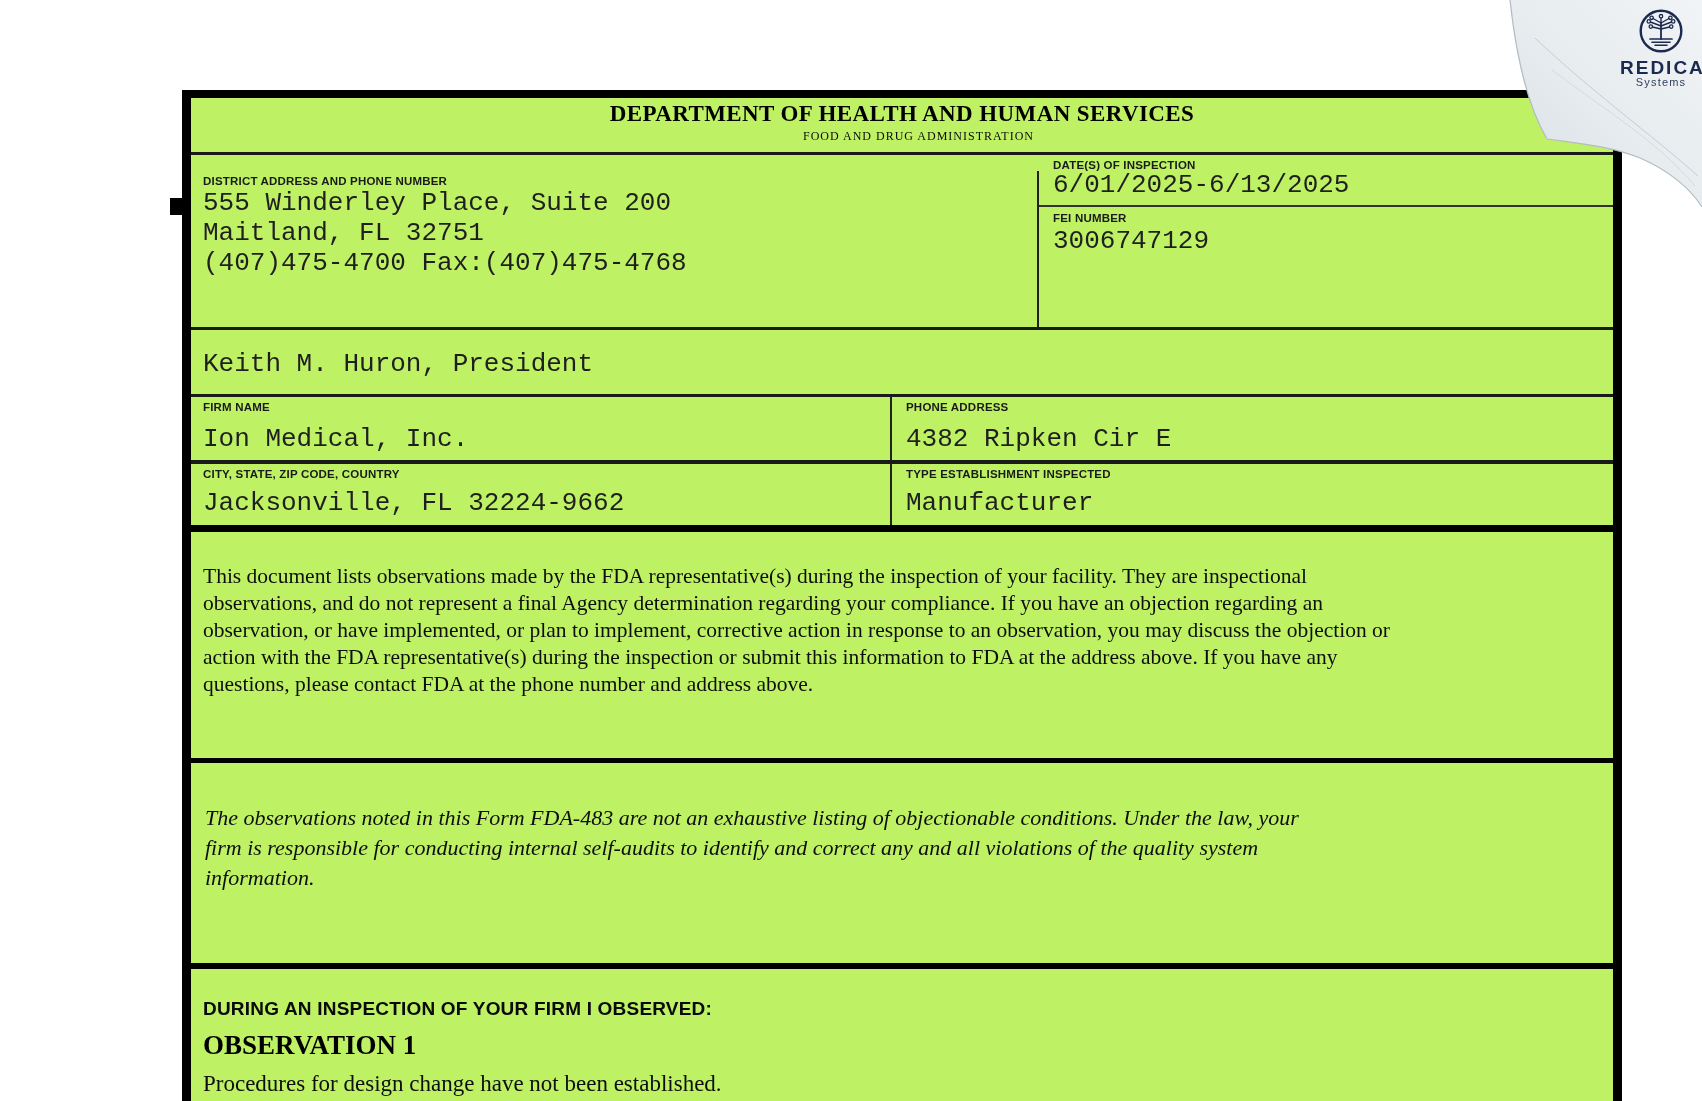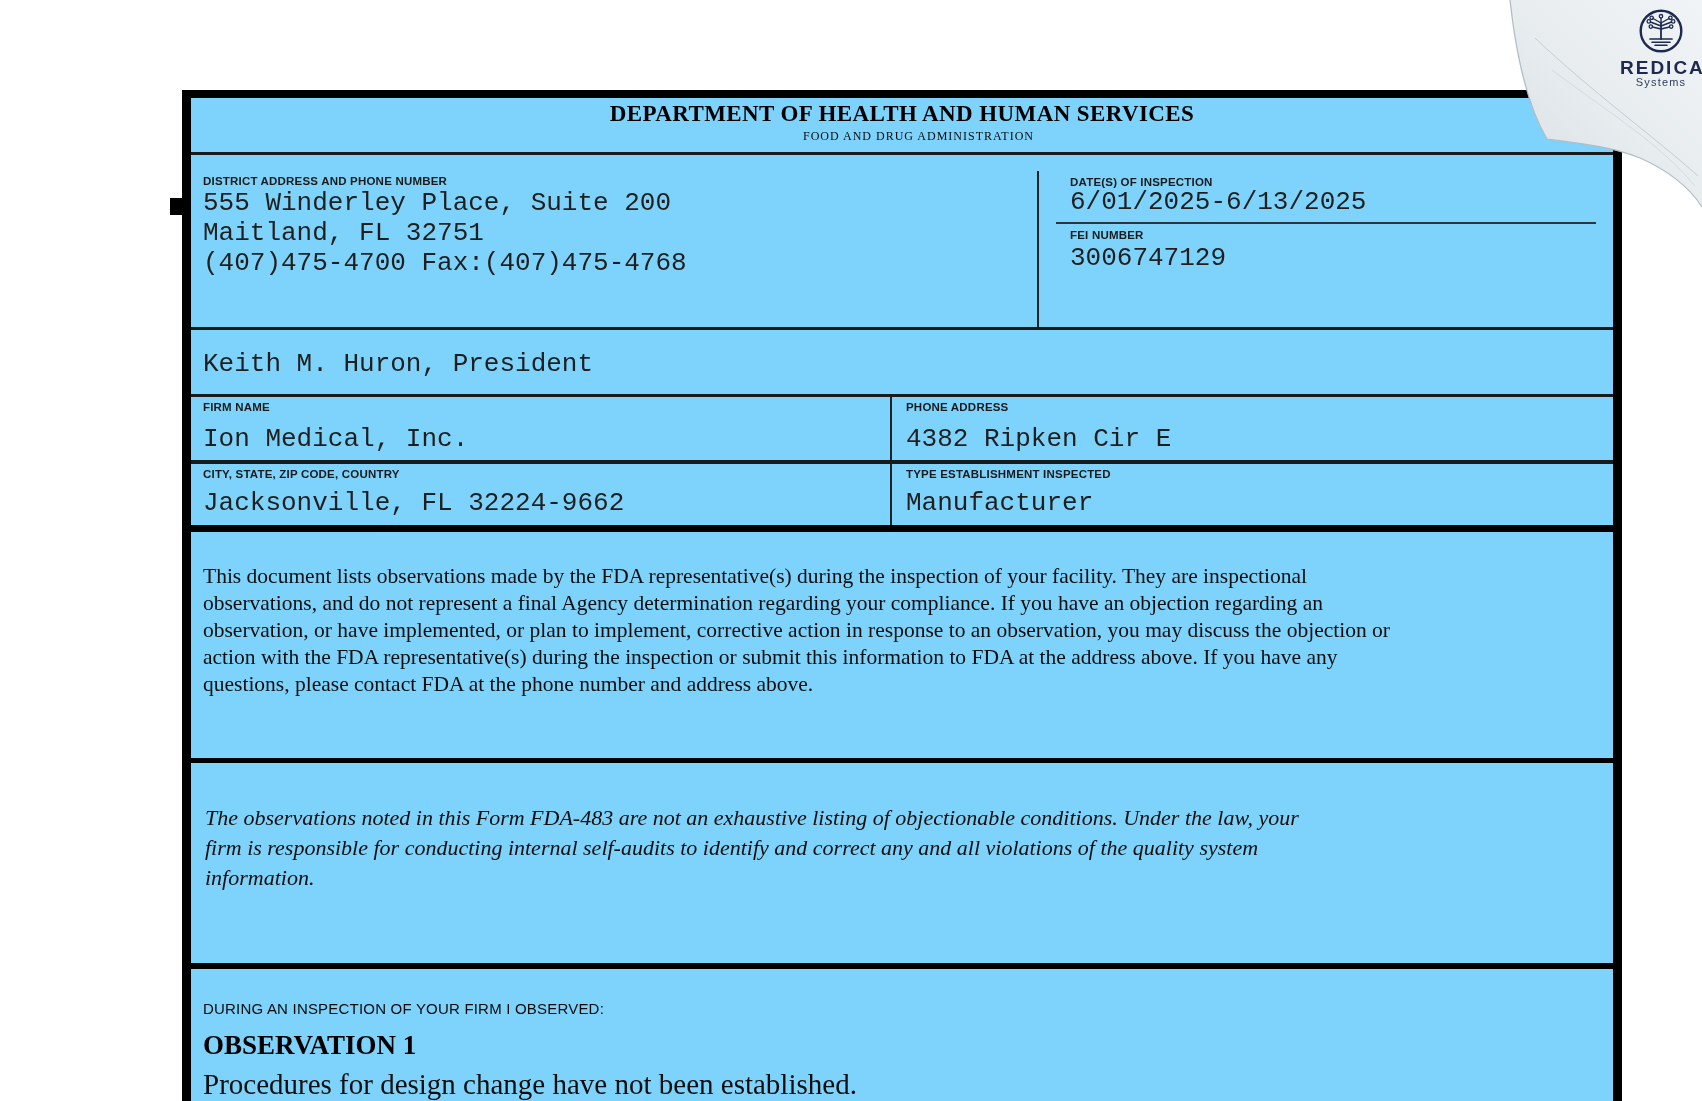--- a/index.html
+++ b/index.html
@@ -2,35 +2,35 @@
 <html><head>
 <meta charset="utf-8">
 <style>
   html,body{margin:0;padding:0;background:#ffffff;}
   .page{position:relative;width:1702px;height:1101px;background:#fff;overflow:hidden;
         font-family:"Liberation Serif",serif;color:#111;}
 
   
   .form{position:absolute;left:182px;top:90px;width:1440px;height:1011px;
         border-top:8px solid #000;border-left:9px solid #000;border-right:9px solid #000;
-        box-sizing:border-box;background:#7dd3fc;z-index:1;}
+        box-sizing:border-box;background:#bef264;z-index:1;}
   .hdr{height:54px;border-bottom:3px solid #1a1a1a;text-align:center;box-sizing:content-box;}
   .hdr-title{font-family:"Liberation Serif",serif;font-weight:bold;font-size:23px;line-height:24px;
              letter-spacing:0.4px;padding-top:4px;color:#000;}
   .hdr-sub{font-family:Liberation Serif, serif;font-size:12px;line-height:20px;letter-spacing:1px;color:#0a0a0a;padding-left:33px;}
 
   .row{display:flex;box-sizing:content-box;}
   .r1{height:172px;border-bottom:3px solid #1a1a1a;}
   .r2{height:67px;border-bottom:3px solid #1a1a1a;display:block;}
   .r3{height:63px;border-bottom:4px solid #1a1a1a;}
   .r4{height:61px;border-bottom:7px solid #000;}
   .cell{box-sizing:border-box;padding:4px 10px 0 12px;}
   .cell.split{border-right:2px solid #222;}
   .r1 .cell.split{width:848px;margin-top:16px;}
-  .r1 .cell.rest{flex:1;padding:17px;}
+  .r1 .cell.rest{flex:1;padding:0;}
   .r3 .cell.split,.r4 .cell.split{width:701px;}
   .r3 .cell.rest,.r4 .cell.rest{flex:1;padding-left:14px;}
   .sub-a{height:46px;border-bottom:2px solid #333;padding:4px 10px 0 14px;box-sizing:content-box;}
   .sub-b{padding:5px 10px 0 14px;}
 
   .lbl{font-family:"Liberation Sans",sans-serif;font-size:11.5px;font-weight:600;
        letter-spacing:0.2px;line-height:13px;color:#1a1a1a;white-space:nowrap;}
   .val{font-family:"Liberation Mono",monospace;font-size:26px;line-height:30px;color:#1f1f1f;white-space:nowrap;}
   .sub-a .val,.sub-b .val{line-height:26px;}
   .sub-b .val{margin-top:3px;}
@@ -38,25 +38,25 @@
   .r2 .val{margin-top:15px;}
   .r3 .val{margin-top:10px;}
   .r4 .val{margin-top:7px;}
 
   .para{height:195px;border-bottom:5px solid #000000;padding:31px 10px 0 12px;box-sizing:content-box;}
   .para .tline{font-size:21.5px;line-height:27px;color:#0e0e0e;white-space:nowrap;}
   .disc{height:160px;border-bottom:6px solid #000;padding:40px 10px 0 14px;box-sizing:content-box;}
   .disc .tline{font-style:italic;font-size:22px;line-height:30px;color:#0e0e0e;white-space:nowrap;}
 
   .obs{height:210px;padding:30px 10px 0 12px;box-sizing:content-box;}
-  .obs-intro{font-family:"Liberation Sans",sans-serif;font-weight:normal;font-size:15px;
+  .obs-intro{font-family:"Liberation Sans",sans-serif;font-weight:bold;font-size:19px;
              line-height:20px;letter-spacing:0.2px;color:#0a0a0a;}
   .obs-head{font-family:"Liberation Serif",serif;font-weight:bold;font-size:27px;line-height:28px;
             margin-top:12px;color:#000;}
-  .obs-text{font-size:29px;line-height:26px;margin-top:12px;color:#0e0e0e;}
+  .obs-text{font-size:23px;line-height:26px;margin-top:12px;color:#0e0e0e;}
 
   
   .artifact{position:absolute;left:170px;top:198px;width:14px;height:17px;background:#000;z-index:2;}
 
   
   .curl-svg{position:absolute;right:0;top:0;z-index:5;}
   .logo{position:absolute;left:1620px;top:8px;width:82px;z-index:6;text-align:center;}
   .logo-word{font-family:"Liberation Sans",sans-serif;font-weight:bold;font-size:19px;
              letter-spacing:2px;color:#1b2a4e;line-height:16px;margin-top:2px;}
   .logo-sub{font-family:"Liberation Sans",sans-serif;font-size:11px;letter-spacing:1.2px;

